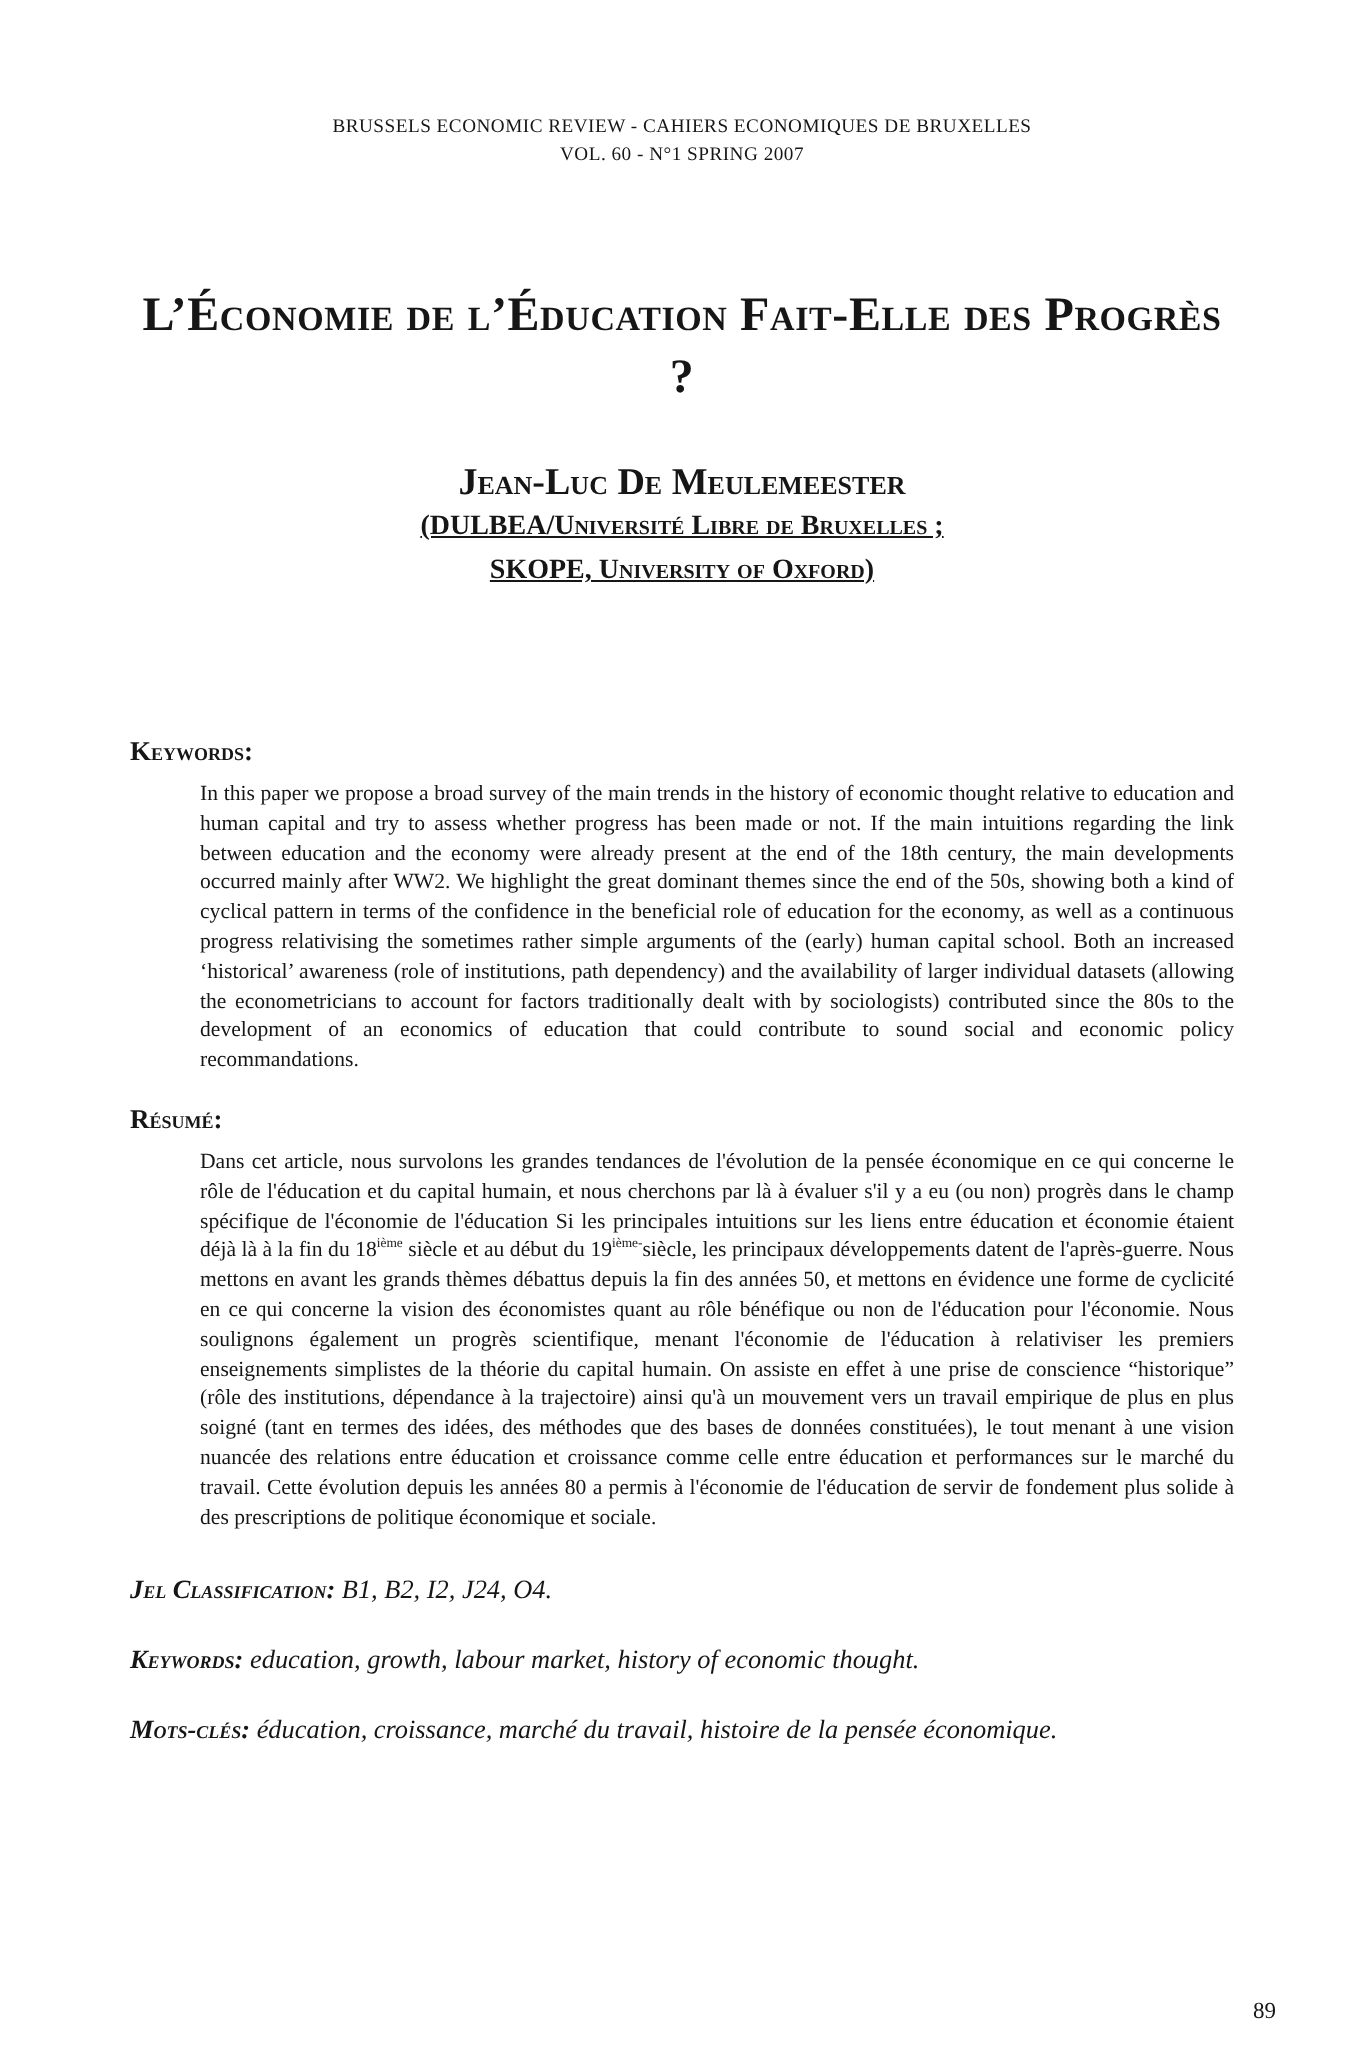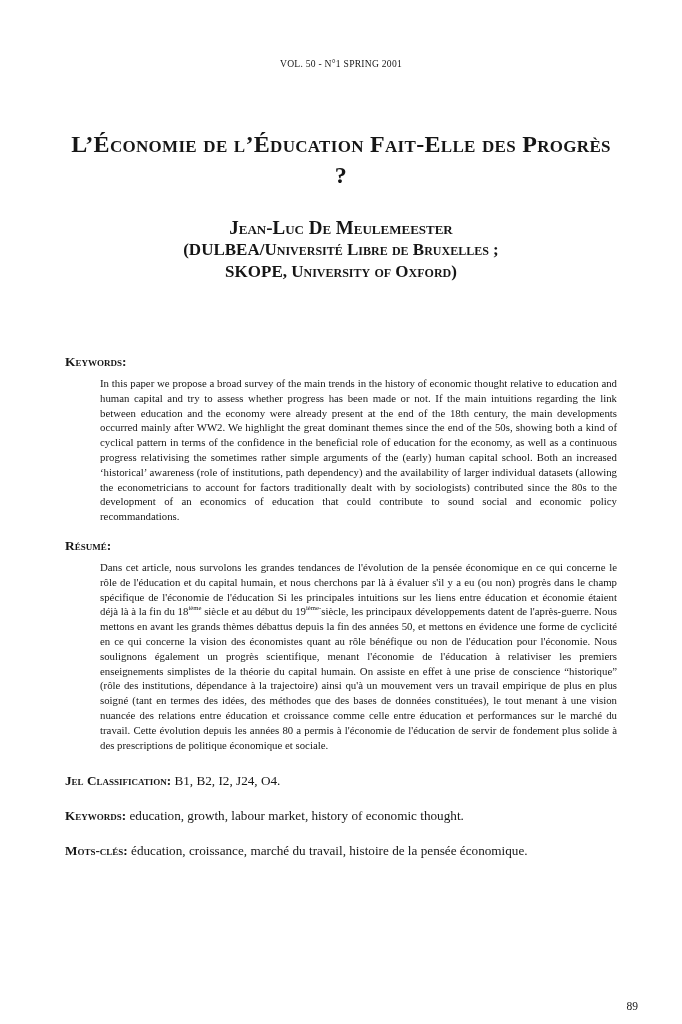--- a/index.html
+++ b/index.html
@@ -30,21 +30,21 @@
     font-variant: small-caps;
     letter-spacing: 0.3px;
   }
   .author-block {
     text-align: center;
     margin-top: 26px;
     font-weight: bold;
     font-variant: small-caps;
   }
   .author-name { font-size: 19px; line-height: 22px; }
-  .affiliation  { font-size: 17px; line-height: 22px; }
+  .affiliation  { font-size: 14px; line-height: 22px; text-decoration: underline; }
   .section-abstract { margin-top: 70px; }
   .section-resume   { margin-top: 13px; }
   .section-label {
     font-weight: bold;
     font-variant: small-caps;
     font-size: 13.5px;
     line-height: 18px;
   }
   .section-body {
     margin-left: 35px;
@@ -56,40 +56,42 @@
   }
   .section-body sup {
     font-size: 0.62em;
     line-height: 0;
     vertical-align: super;
   }
   .meta {
     margin-top: 17px;
     font-size: 13.2px;
     line-height: 18px;
+    font-style: italic;
   }
   .meta-first { margin-top: 20px; }
   .meta-label {
     font-weight: bold;
     font-variant: small-caps;
   }
   .page-number {
     position: absolute;
     right: 44px;
     bottom: 12px;
     font-size: 11.5px;
   }
 </style>
 </head>
 <body>
 
 <div class="page">
 
   <header class="journal-header">
-    <div>VOL. 50 - N°1 SPRING 2001</div>
+    <div>BRUSSELS ECONOMIC REVIEW - CAHIERS ECONOMIQUES DE BRUXELLES</div>
+    <div>VOL. 60 - N°1 SPRING 2007</div>
   </header>
 
   <h1 class="title">
     <span>L’Économie de l’Éducation Fait-Elle des Progrès ?</span><br>
   </h1>
 
   <div class="author-block">
     <div class="author-name">Jean-Luc De Meulemeester</div>
     <div class="affiliation">
       <span>(DULBEA/Université Libre de Bruxelles ;</span><br>

